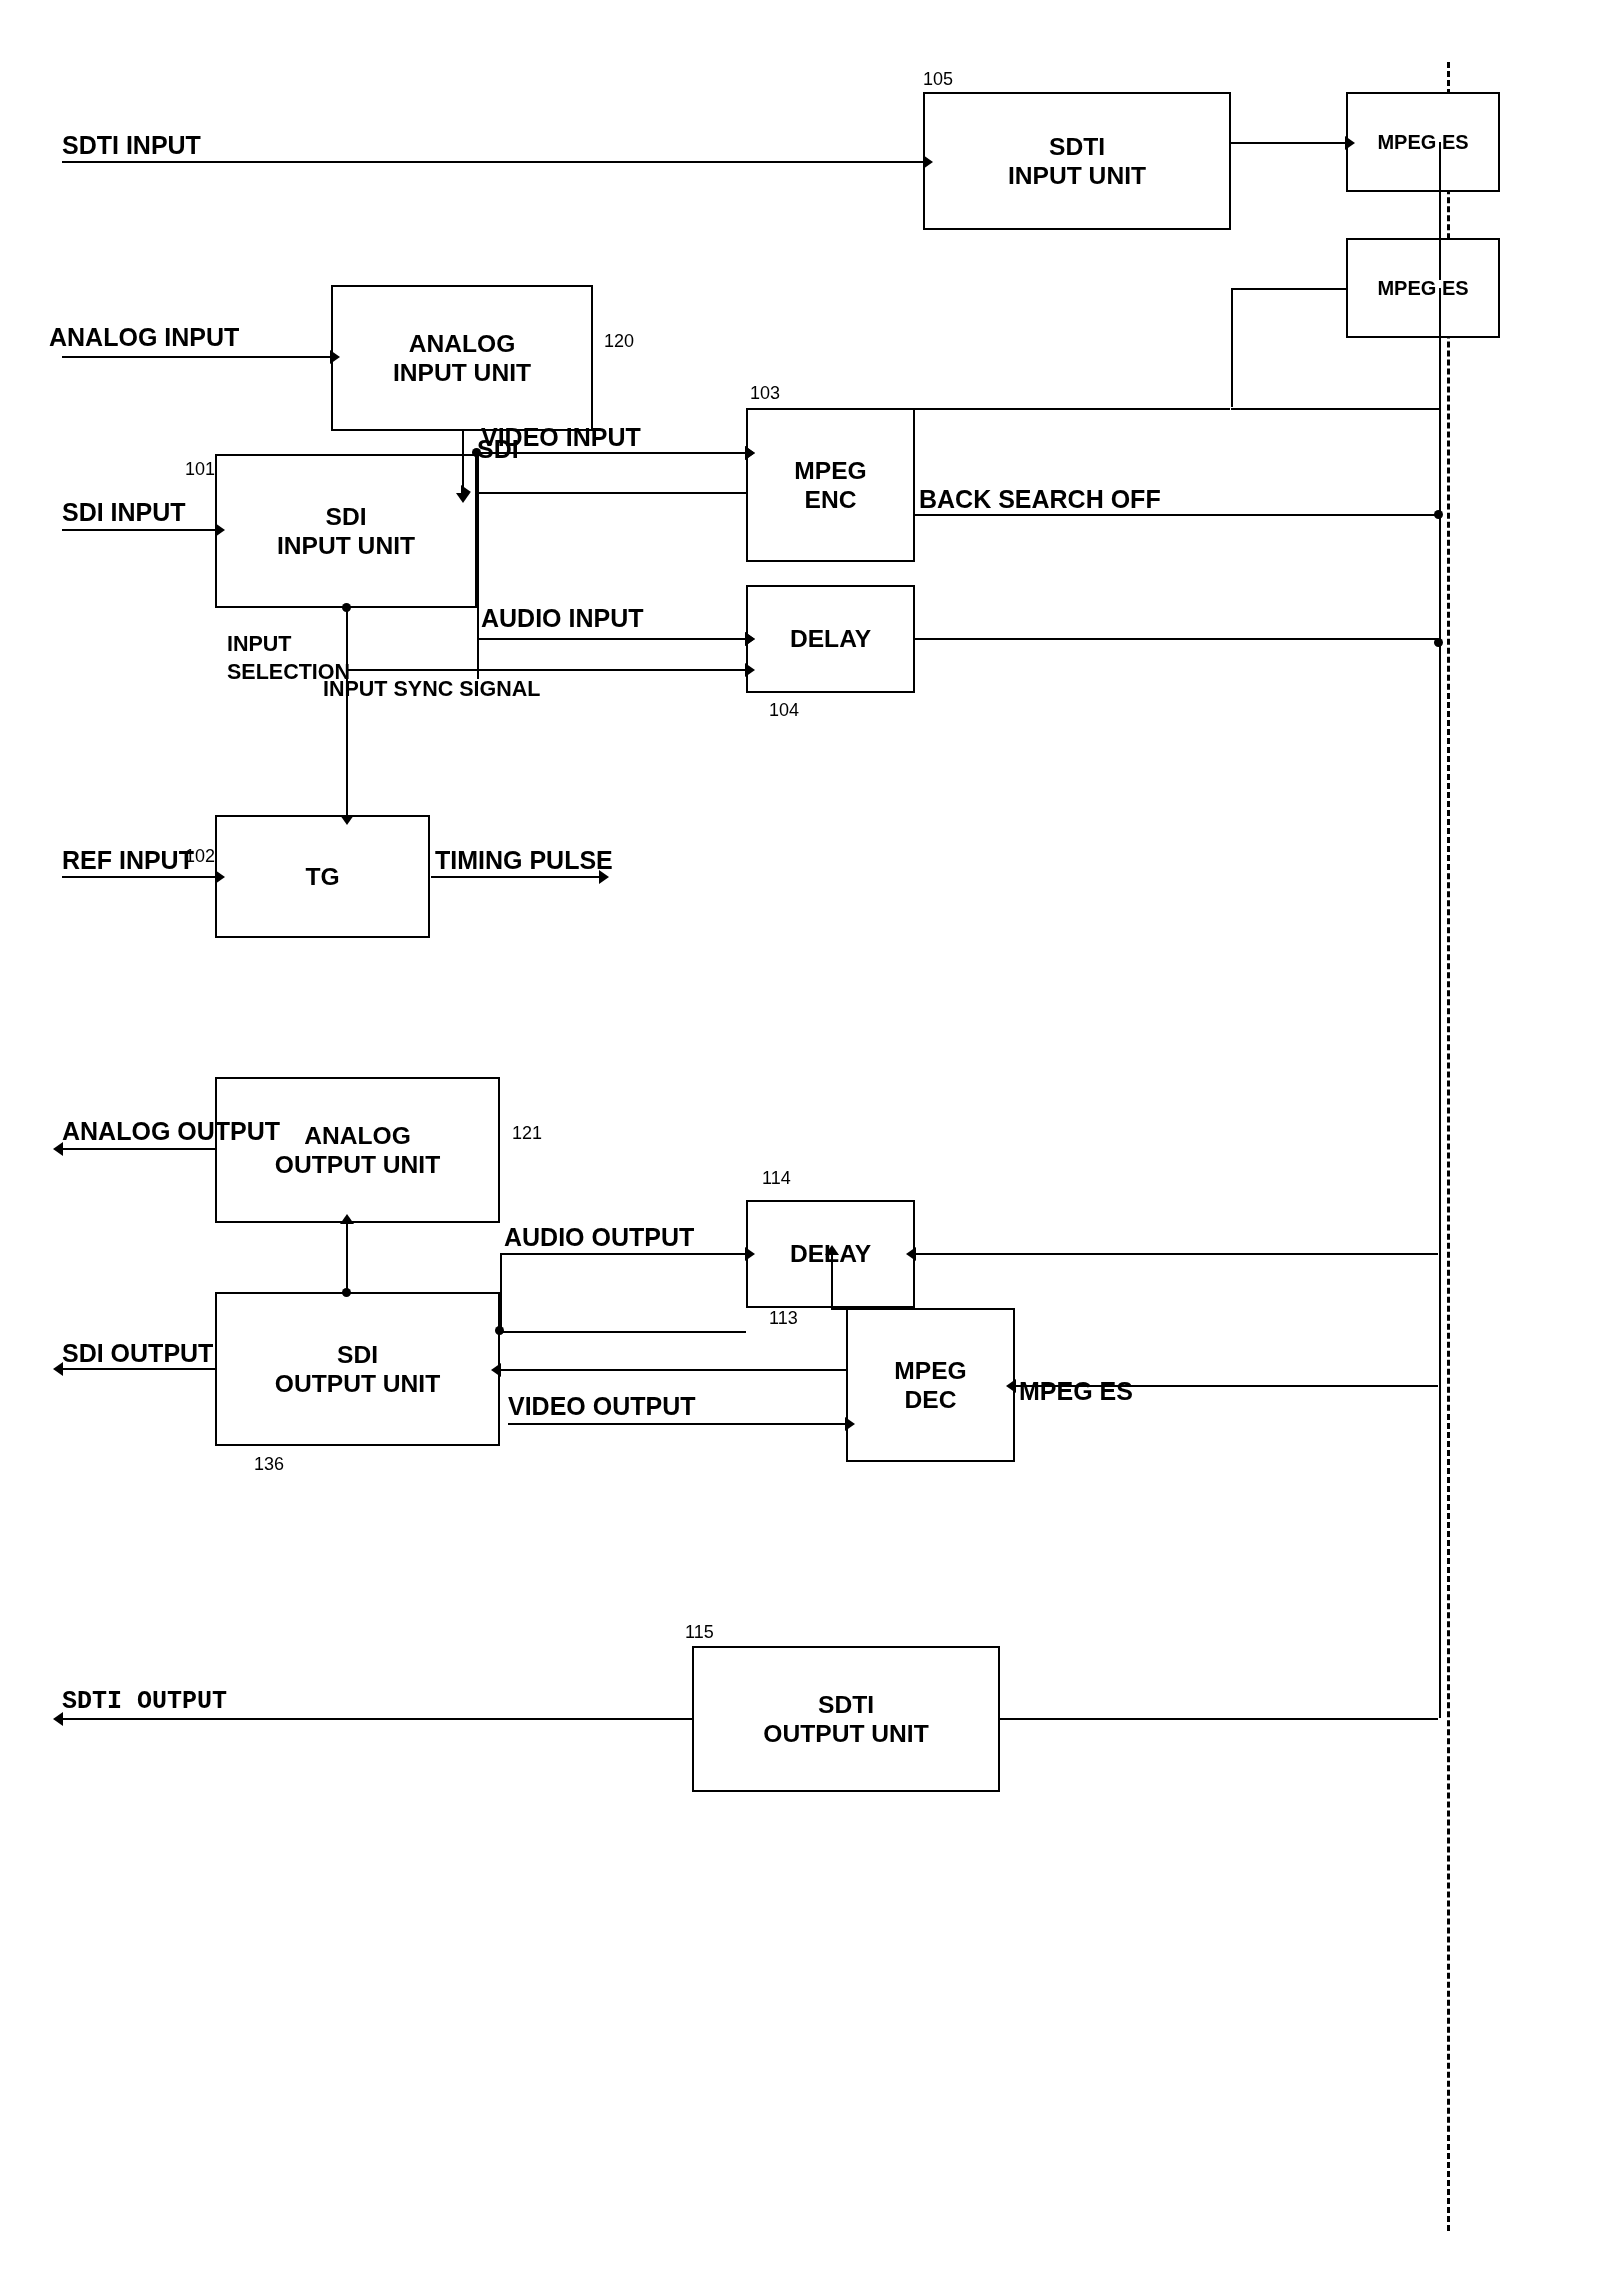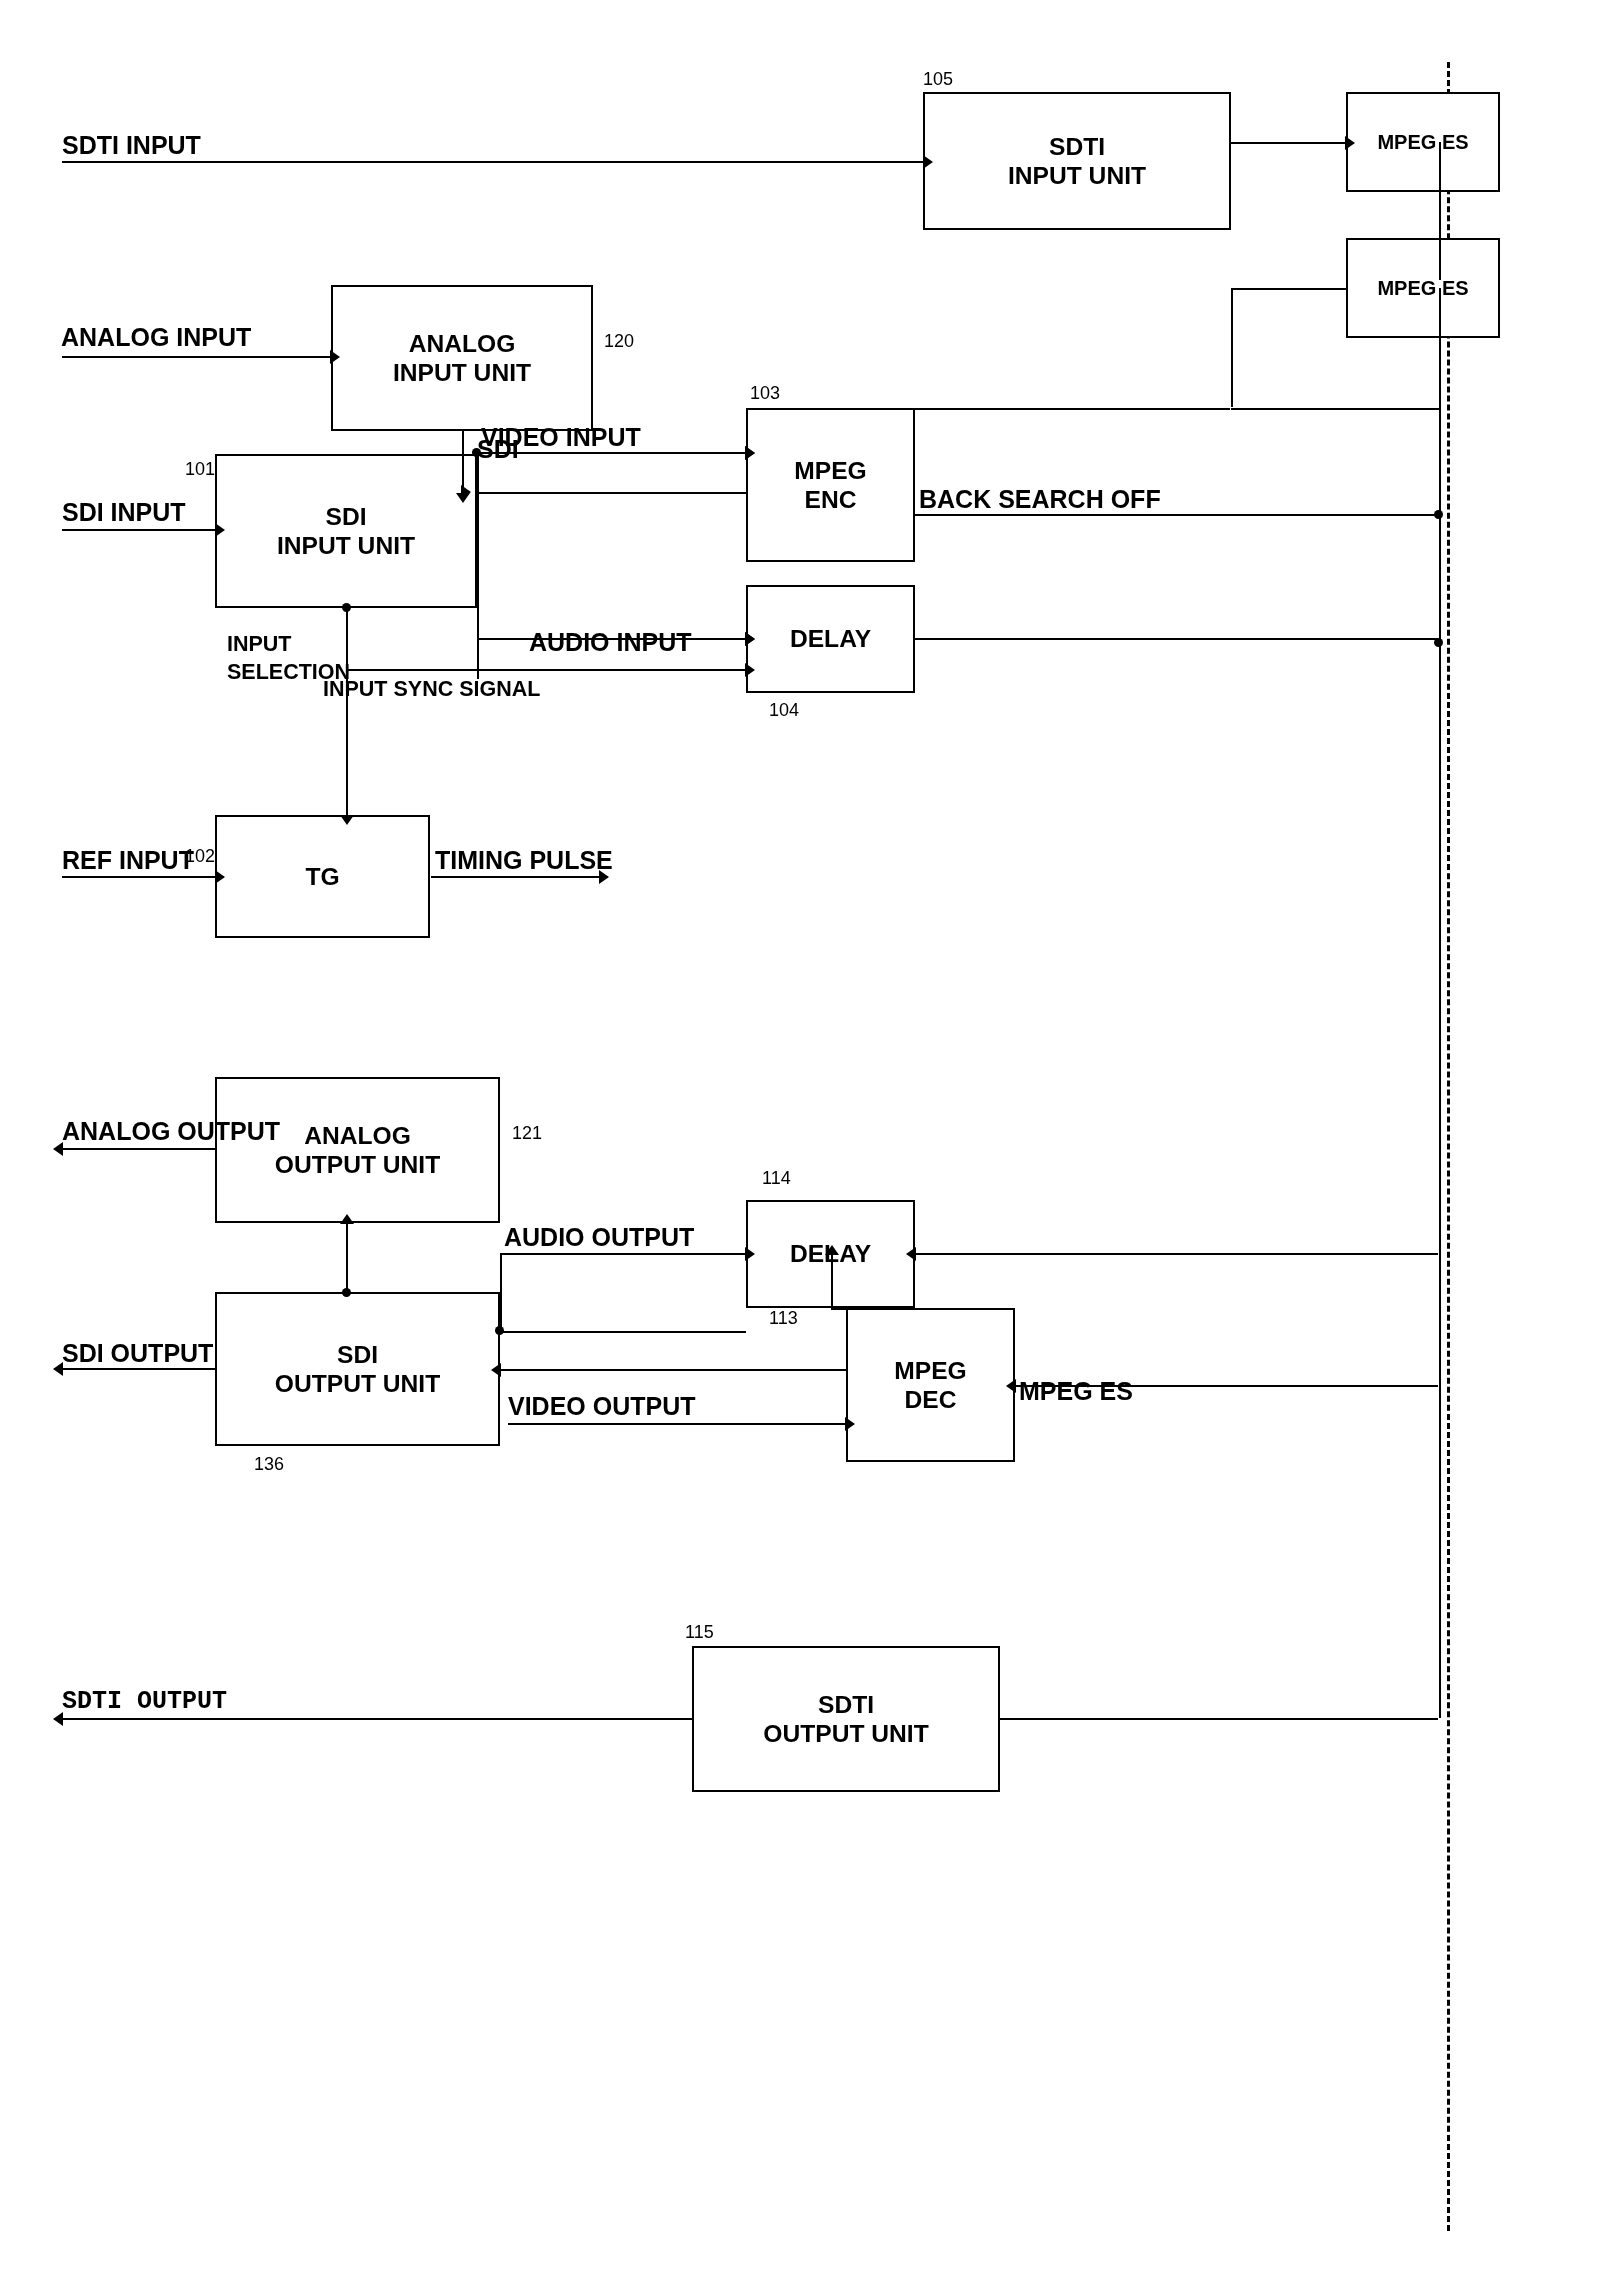--- a/index.html
+++ b/index.html
@@ -133,21 +133,21 @@
   <div class="line-h arrow-right" style="left:62px; top:161px; width:862px;"></div>
   <div class="label" style="left:62px; top:131px;">SDTI INPUT</div>
 
   <div class="box" style="left:331px; top:285px; width:262px; height:146px;">
     <span>ANALOG<br>INPUT UNIT</span>
   </div>
 
   <div class="num-label" style="left:604px; top:331px;">120</div>
 
   <div class="line-h arrow-right" style="left:62px; top:356px; width:269px;"></div>
-  <div class="label" style="left:61px; top:323px;">ANALOG INPUT</div>
+  <div class="label" style="left:49px; top:323px;">ANALOG INPUT</div>
 
   <div class="box" style="left:215px; top:454px; width:262px; height:154px;">
     <span>SDI<br>INPUT UNIT</span>
   </div>
 
   <div class="num-label" style="left:185px; top:459px;">101</div>
 
   <div class="line-h arrow-right" style="left:62px; top:529px; width:154px;"></div>
   <div class="label" style="left:62px; top:498px;">SDI INPUT</div>
 
@@ -171,21 +171,21 @@
   <div class="line-h" style="left:915px; top:514px; width:523px;"></div>
   <div class="label" style="left:919px; top:485px;">BACK SEARCH OFF</div>
 
   <div class="box" style="left:746px; top:585px; width:169px; height:108px;">
     <span>DELAY</span>
   </div>
 
   <div class="num-label" style="left:769px; top:700px;">104</div>
 
   <div class="line-h arrow-right" style="left:477px; top:638px; width:269px;"></div>
-  <div class="label" style="left:481px; top:628px;margin-left:48px;">AUDIO INPUT</div>
+  <div class="label" style="left:481px; top:604px;">AUDIO INPUT</div>
 
   <div class="line-h" style="left:477px; top:452px; width:0px;"></div>
 
   <div class="line-h" style="left:477px; top:491px; width:0px;"></div>
 
   <div class="line-h" style="left:477px; top:492px; width:269px;"></div>
 
   <div class="line-v" style="left:477px; top:452px; height:227px;"></div>
 
   <div class="dot" style="left:472px; top:448px;"></div>

